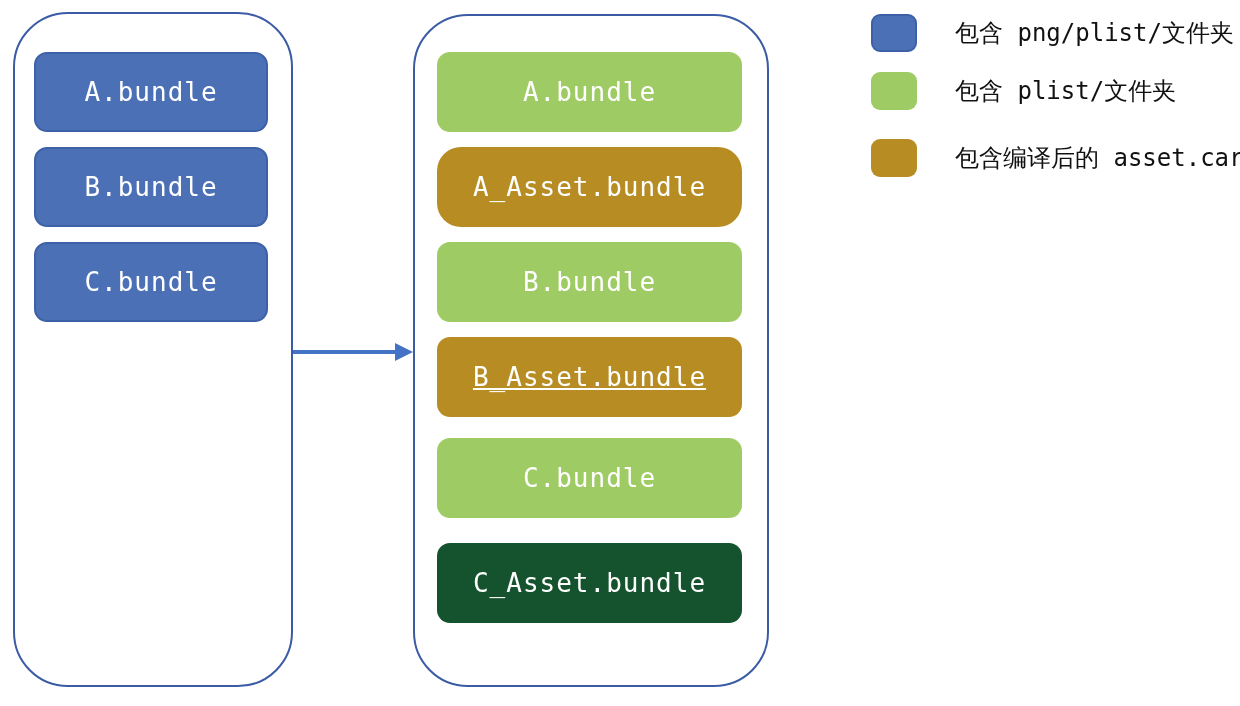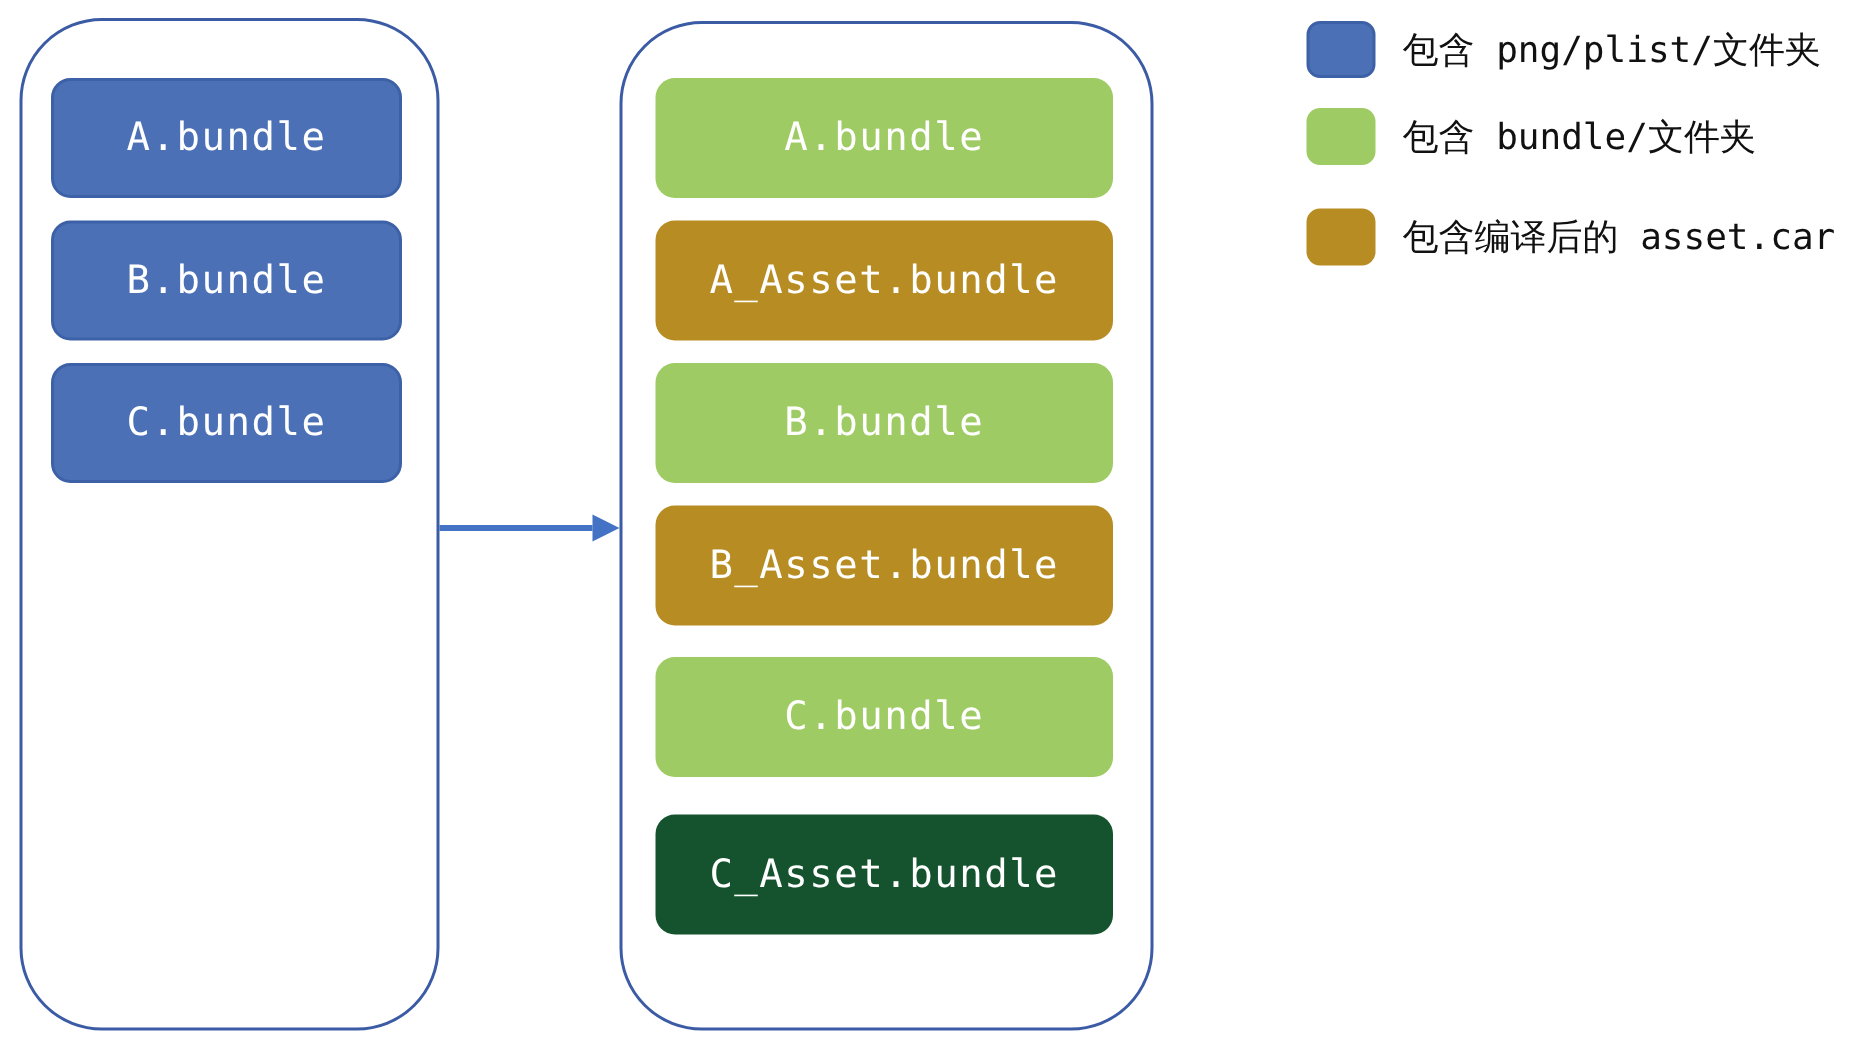--- a/index.html
+++ b/index.html
@@ -36,33 +36,34 @@
   .bundle-box.src { left: 34px; width: 234px; border: 2px solid #3D61A6; }
   .bundle-box.out { left: 437px; width: 305px; border: none; }
 
   .src-0 { top: 52px; }
   .src-1 { top: 147px; }
   .src-2 { top: 242px; }
 
   .out-0 { top: 52px; }
   .out-1 { top: 147px; }
   .out-2 { top: 242px; }
-  .out-3 { top: 337px; }
+  .out-3 { top: 337px; text-decoration: underline; }
   .out-4 { top: 438px; }
   .out-5 { top: 543px; }
 
   .arrow-svg { position: absolute; left: 291px; top: 340px; }
 
   .legend { position: absolute; left: 871px; top: 0; }
   .legend-row {
     position: absolute;
     left: 0;
     display: flex;
     align-items: center;
     white-space: nowrap;
+    gap: 20px;
   }
   .legend-row-0 { top: 14px; }
   .legend-row-1 { top: 72px; }
   .legend-row-2 { top: 139px; }
   .legend-swatch {
     width: 46px;
     height: 38px;
     border-radius: 9px;
     margin-right: 18px;
     flex: 0 0 auto;
@@ -90,39 +91,39 @@
 
   <div class="container-frame frame-left" style="border-color: rgb(59, 91, 165);"></div>
 
   <div class="bundle-box src src-0" style="background-color: rgb(75, 112, 182);">A.bundle</div>
   <div class="bundle-box src src-1" style="background-color: rgb(75, 112, 182);">B.bundle</div>
   <div class="bundle-box src src-2" style="background-color: rgb(75, 112, 182);">C.bundle</div>
 
   <div class="container-frame frame-right" style="border-color: rgb(59, 91, 165);"></div>
 
   <div class="bundle-box out out-0" style="background-color: rgb(158, 203, 99);">A.bundle</div>
-  <div class="bundle-box out out-1" style="background-color: rgb(183, 140, 34);">A_Asset.bundle</div>
+  <div class="bundle-box out out-1" style="background-color: rgb(183, 140, 34); border-radius: 24px;">A_Asset.bundle</div>
   <div class="bundle-box out out-2" style="background-color: rgb(158, 203, 99);">B.bundle</div>
   <div class="bundle-box out out-3" style="background-color: rgb(183, 140, 34);">B_Asset.bundle</div>
   <div class="bundle-box out out-4" style="background-color: rgb(158, 203, 99);">C.bundle</div>
   <div class="bundle-box out out-5" style="background-color: #14532d;">C_Asset.bundle</div>
 
   <svg class="arrow-svg" width="124" height="24" viewBox="0 0 124 24">
     <line x1="2" y1="12" x2="104" y2="12" stroke-width="4" style="stroke: rgb(68, 114, 196);"></line>
     <polygon points="104,3 122,12 104,21" style="fill: rgb(68, 114, 196);"></polygon>
   </svg>
 
   <div class="legend">
     <div class="legend-row legend-row-0">
       <div class="legend-swatch bordered" style="background-color: rgb(75, 112, 182);"></div>
       <div class="legend-label">包含 png/plist/文件夹</div>
     </div>
     <div class="legend-row legend-row-1">
       <div class="legend-swatch" style="background-color: rgb(158, 203, 99);"></div>
-      <div class="legend-label">包含 bundle/文件夹</div>
+      <div class="legend-label">包含 plist/文件夹</div>
     </div>
     <div class="legend-row legend-row-2">
       <div class="legend-swatch" style="background-color: rgb(183, 140, 34);"></div>
       <div class="legend-label">包含编译后的 asset.car</div>
     </div>
   </div>
 
 
 </div>
 

